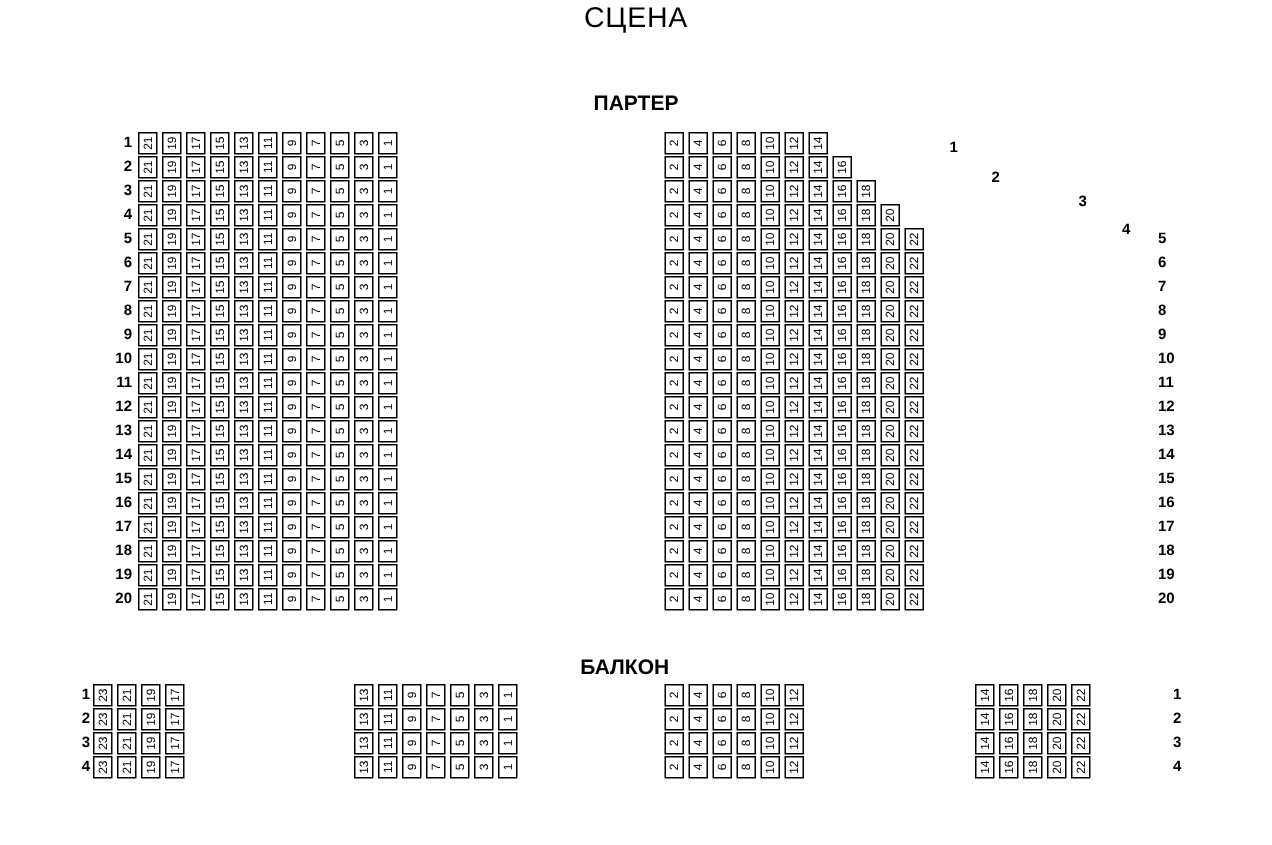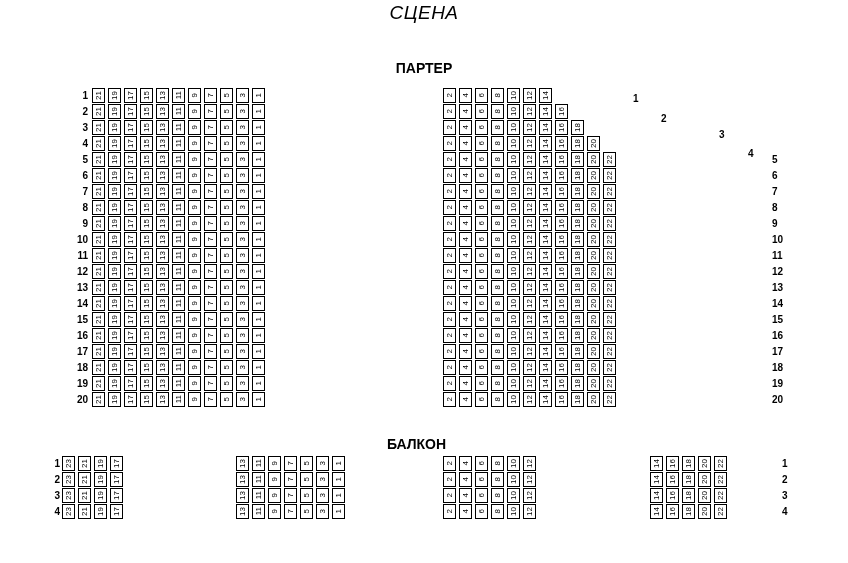--- a/index.html
+++ b/index.html
@@ -6,21 +6,21 @@
   body{
     width:848px;height:563px;
     background:#ffffff;
     font-family:"Liberation Sans", sans-serif;
     color:#000;
     position:relative;
     overflow:hidden;
   }
   .stage-title{
     position:absolute;top:2px;left:0;width:848px;text-align:center;
-    font-size:19px;font-weight:400;letter-spacing:.5px;font-style:italic;
+    font-size:19px;font-weight:400;letter-spacing:.5px;
   }
   .section-title{
     position:absolute;font-size:14px;font-weight:bold;text-align:center;
   }
   #parter-title{top:60px;left:0;width:848px;}
   #balcon-title{top:436px;left:0;width:833px;}
 
   
   .seat{
     width:13px;height:15px;

